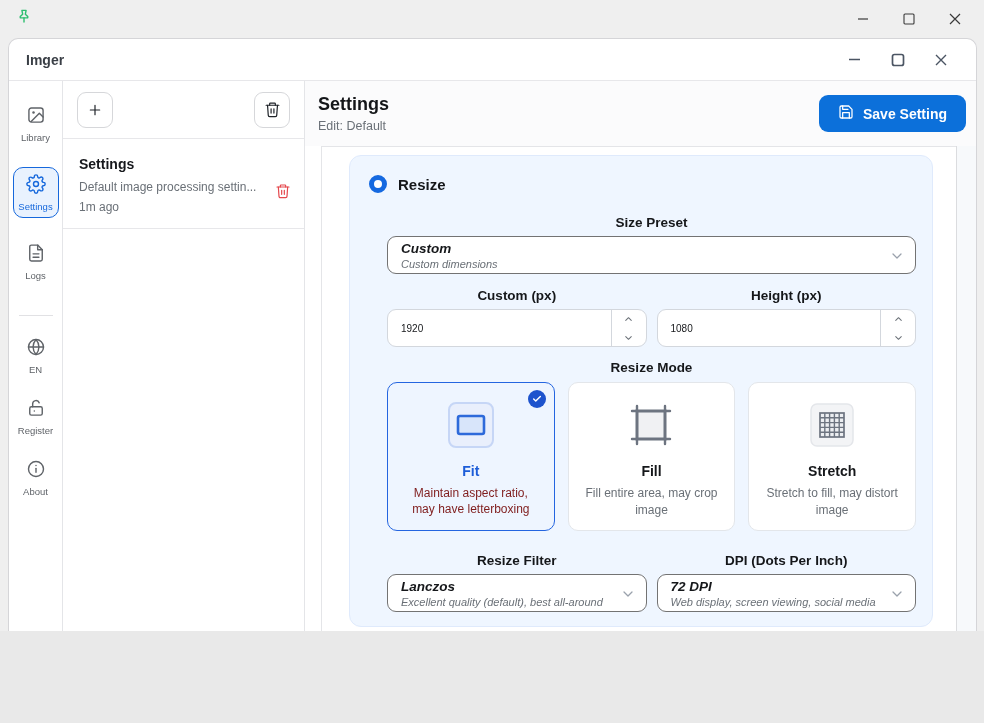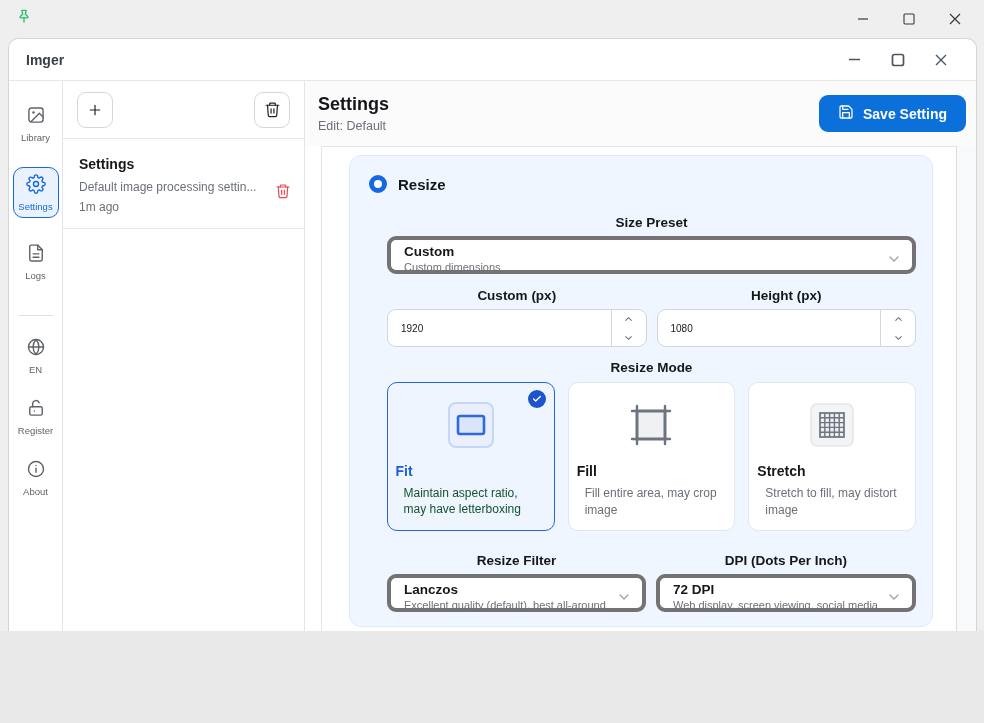--- a/index.html
+++ b/index.html
@@ -55,42 +55,42 @@
   .card-resize { background: #eff6ff; border: 1px solid #dfeafc; }
   .card-watermark { background: #f0faf2; border: 1px solid #dcf0e2; margin-top: 34px; height: 200px; }
   .card-head { display: flex; align-items: center; gap: 11px; height: 22px; }
   .radio { width: 18px; height: 18px; border-radius: 50%; flex: none; cursor: default; }
   .radio-on { border: 5px solid #1569e0; background: #fff; }
   .radio-off { border: 2px solid #9aa0a8; background: transparent; }
   .card-title { font-size: 15px; font-weight: 700; color: #15171a; }
   .card-content { margin-left: 18px; margin-top: 20px; }
 
   .field-label { font-size: 13.5px; font-weight: 700; color: #15171a; margin-bottom: 6px; text-align: center; }
-  .select { position: relative; height: 38px; background: #fff; border: 4px solid #737373; border-radius: 9px; padding: 4px 34px 0 13px; cursor: default; }
+  .select { position: relative; height: 38px; background: #fff; border: 1px solid #737373; border-radius: 9px; padding: 4px 34px 0 13px; cursor: default; font-style: italic; }
   .select-value { font-size: 13.5px; font-weight: 700; color: #15171a; line-height: 16px; }
   .select-desc { font-size: 11px; color: #6a7077; line-height: 13px; margin-top: 1px; white-space: nowrap; overflow: hidden; }
   .chev { position: absolute; right: 10px; top: 11px; color: #9aa1ac; }
 
   .grid2 { display: grid; grid-template-columns: 1fr 1fr; gap: 10px; margin-top: 14px; }
   .filters-row { margin-top: 22px; }
   .stepper { display: flex; height: 38px; background: #fff; border: 1px solid #d3d7dd; border-radius: 9px; overflow: hidden; }
   .stepper input { flex: 1; min-width: 0; border: none; outline: none; background: transparent; padding: 0 0 0 13px; font-family: inherit; font-size: 10px; color: #15171a; }
   .step-btns { width: 35px; flex: none; border-left: 1px solid #d3d7dd; display: flex; flex-direction: column; }
   .step-btn { flex: 1; display: grid; place-items: center; color: #6a7077; cursor: default; }
 
   .mode-label { margin-top: 13px; margin-bottom: 0; }
   .mode-grid { display: grid; grid-template-columns: 1fr 1fr 1fr; gap: 13px; margin-top: 7px; }
-  .mode-card { position: relative; background: #fff; border: 1px solid #e3e6ea; border-radius: 10px; padding: 18px 8px 12px; min-height: 149px; cursor: default; }
+  .mode-card { position: relative; background: #fff; border: 1px solid #e3e6ea; border-radius: 10px; padding: 18px 8px 12px; text-align: center; min-height: 149px; cursor: default; }
   .mode-card.selected { border: 1.5px solid #2465e0; background: #eef5ff; padding: 17.5px 7.5px 12px; }
   .badge { position: absolute; top: 7px; right: 8px; width: 18px; height: 18px; border-radius: 50%; background: #1d53cd; display: grid; place-items: center; }
   .mode-icon { height: 48px; display: flex; justify-content: center; margin-bottom: 14px; }
   .mode-name { font-size: 14px; font-weight: 700; color: #15171a; margin-bottom: 6px; }
   .mode-desc { font-size: 12px; color: #6a7077; line-height: 1.38; padding: 0 8px; }
   .mode-card.selected .mode-name { color: #1d5dd8; }
-  .mode-card.selected .mode-desc { color: #14532d; }
+  .mode-card.selected .mode-desc { color: #7f1d1d; }
 
   .wm-label { margin-top: 18px; margin-bottom: 0; }
 </style>
 </head>
 <body>
 
 <div class="frame">
 
   <div class="os-titlebar">
     <span>

